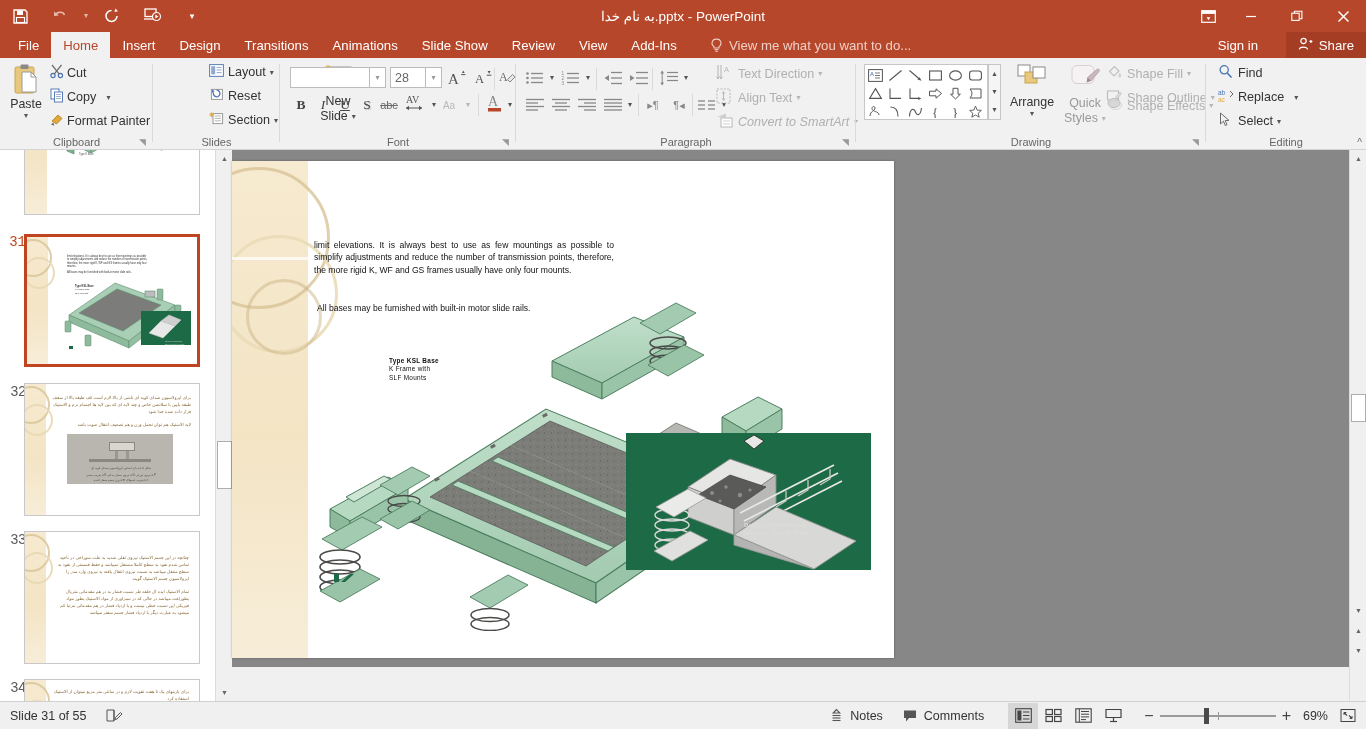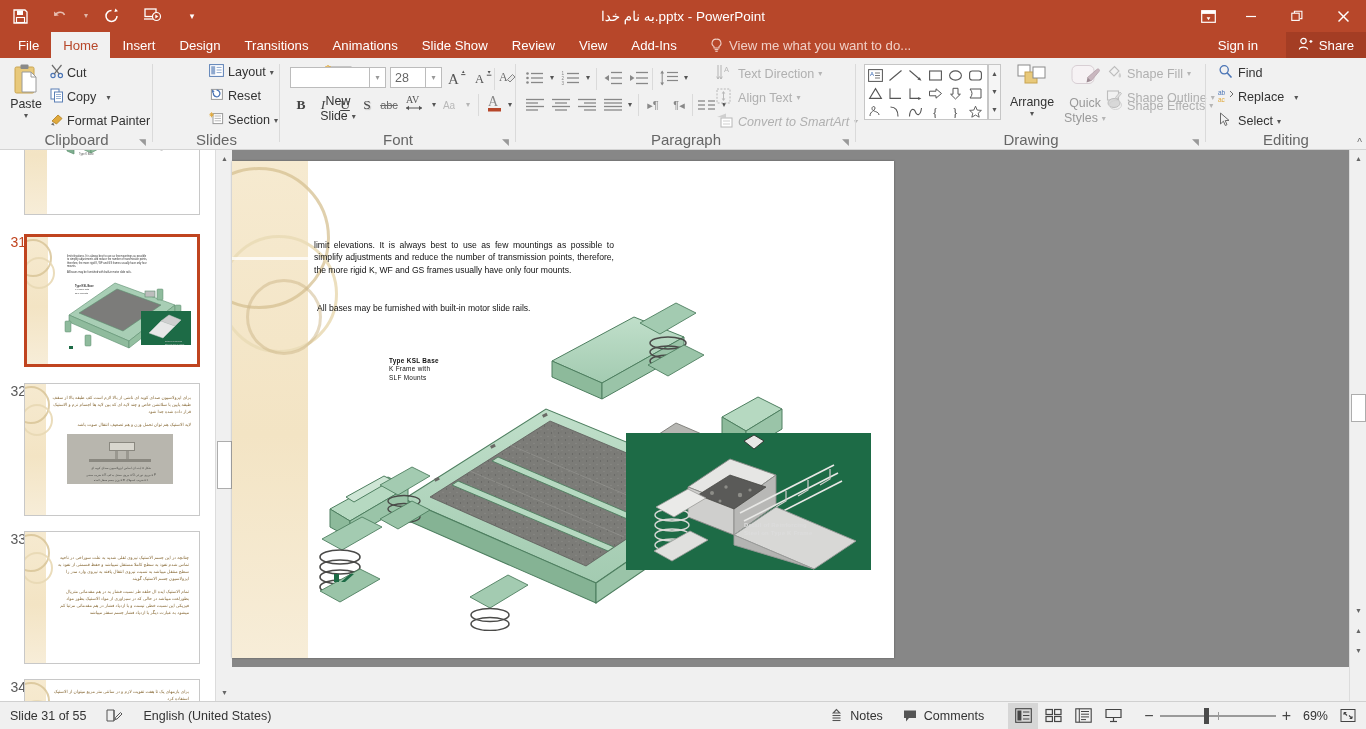--- a/index.html
+++ b/index.html
@@ -64,21 +64,21 @@
 
   
   .ribbon {
     position: absolute; top: 58px; left: 0; width: 1366px; height: 92px;
     background: #f1f1f1; border-bottom: 1px solid #d4d4d4;
   }
   .group { position: absolute; top: 0; height: 92px; }
   .group-sep { position: absolute; top: 6px; width: 1px; height: 78px; background: #dadada; }
   .group-label {
     position: absolute; bottom: 2px; width: 100%; text-align: center;
-    font-size: 15px; color: #666;
+    font-size: 11px; color: #666;
   }
   .dlg-launcher {
     position: absolute; bottom: 2px; right: 3px; width: 11px; height: 11px;
     color: #999; font-size: 9px; line-height: 11px;
   }
   .rbtn { position: absolute; display: flex; align-items: center; font-size: 12.6px; color: #333; }
   .rbtn .lbl { white-space: nowrap; }
   .rbtn.dis { color: #b0b0b0; }
   .caret { font-size: 8px; color: #555; margin-left: 4px; }
   .caret.dis { color: #b5b5b5; }
@@ -161,21 +161,21 @@
   .thumb-row { position: absolute; left: 0; width: 215px; }
   .thumb-num {
     position: absolute; left: 4px; top: 0; width: 22px;
     text-align: right; font-size: 14px; color: #5a5a5a;
   }
   .thumb-frame {
     position: absolute; left: 24px; top: 0; width: 176px; height: 133px;
     background: #fff; border: 1px solid #c8c8c8; overflow: hidden;
   }
   .thumb-frame.selected { border: 3px solid #c0441f; }
-  .thumb-num.selected { color: #c0441f; }
+  .thumb-num.selected { color: #c0441f; font-family: Liberation Mono, monospace; }
 
   
   .slide-bg { position: absolute; inset: 0; background: #fff; overflow: hidden; }
   .beige-band {
     position: absolute; left: 0; top: 0; height: 100%;
     background: linear-gradient(180deg,#f6ead0 0%, #f3e4c4 55%, #f7edd8 100%);
   }
   .circ { position: absolute; border-radius: 50%; }
 
   
@@ -1207,23 +1207,20 @@
     <div class="sb-item">
       <span>Slide 31 of 55</span>
     </div>
     <div class="sb-item">
       <svg width="17" height="15" viewBox="0 0 17 15">
           <path d="M1 2 L8 2 L8 13 L1 13 Z" fill="none" stroke="#555" stroke-width="1"></path>
           <path d="M8 2 L8 13" stroke="#555" stroke-width="1"></path>
           <path d="M9.5 9.5 L14.5 4.5 L16 6 L11 11 L9 11.5 Z" fill="none" stroke="#555" stroke-width="1"></path>
         </svg>
     </div>
-    <div class="sb-item">
-      <span>English (United States)</span>
-    </div>
 
     <div style="flex:1;"></div>
 
     <div class="sb-item">
       <svg width="15" height="15" viewBox="0 0 15 15">
           <path d="M7.5 1.5 L4.2 5 L10.8 5 Z" fill="none" stroke="#555" stroke-width="1.1"></path>
           <line x1="3.5" y1="7.5" x2="11.5" y2="7.5" stroke="#555" stroke-width="1.1"></line>
           <line x1="3.5" y1="10" x2="11.5" y2="10" stroke="#555" stroke-width="1.1"></line>
           <line x1="3.5" y1="12.5" x2="11.5" y2="12.5" stroke="#555" stroke-width="1.1"></line>
         </svg>

